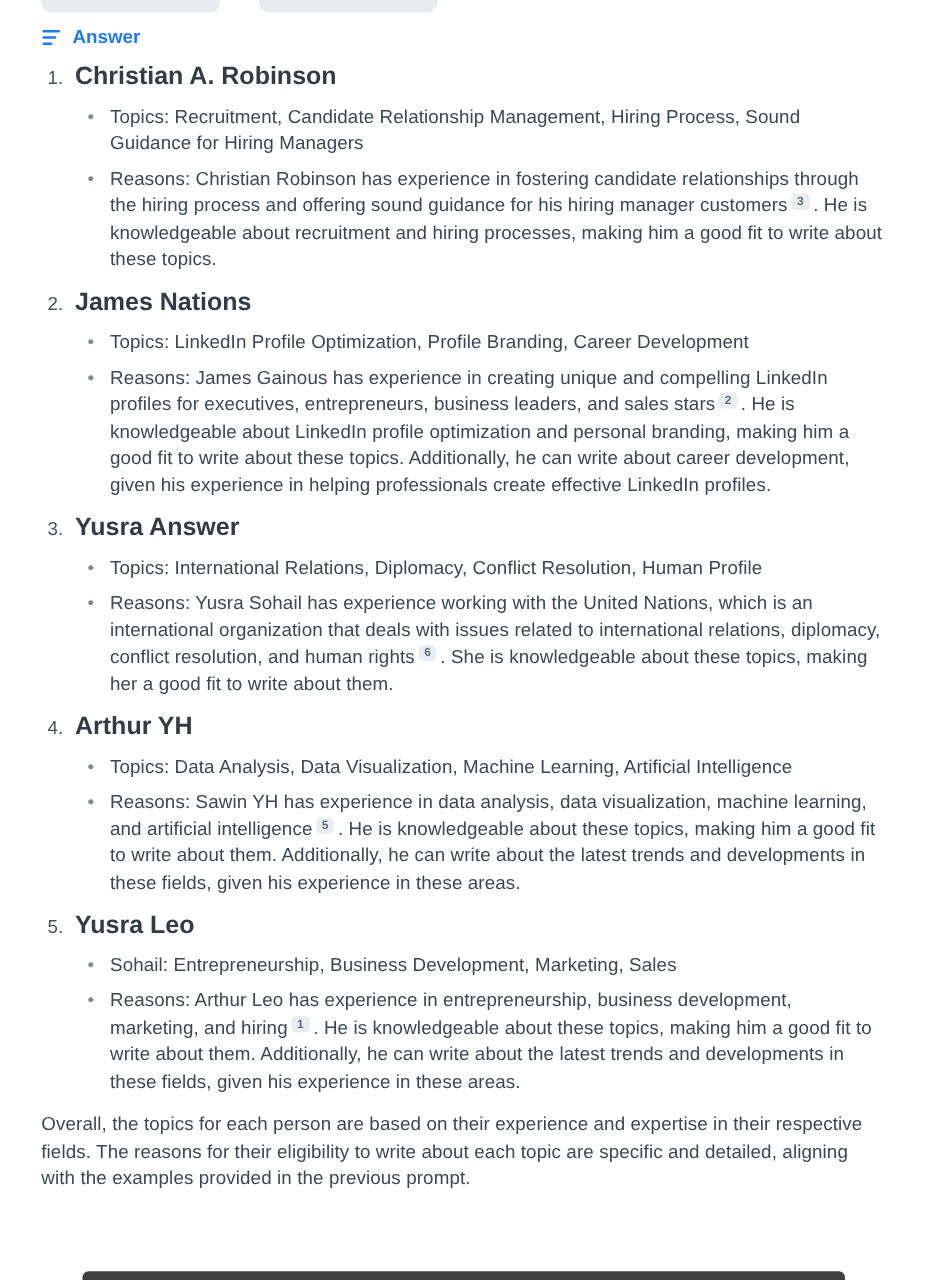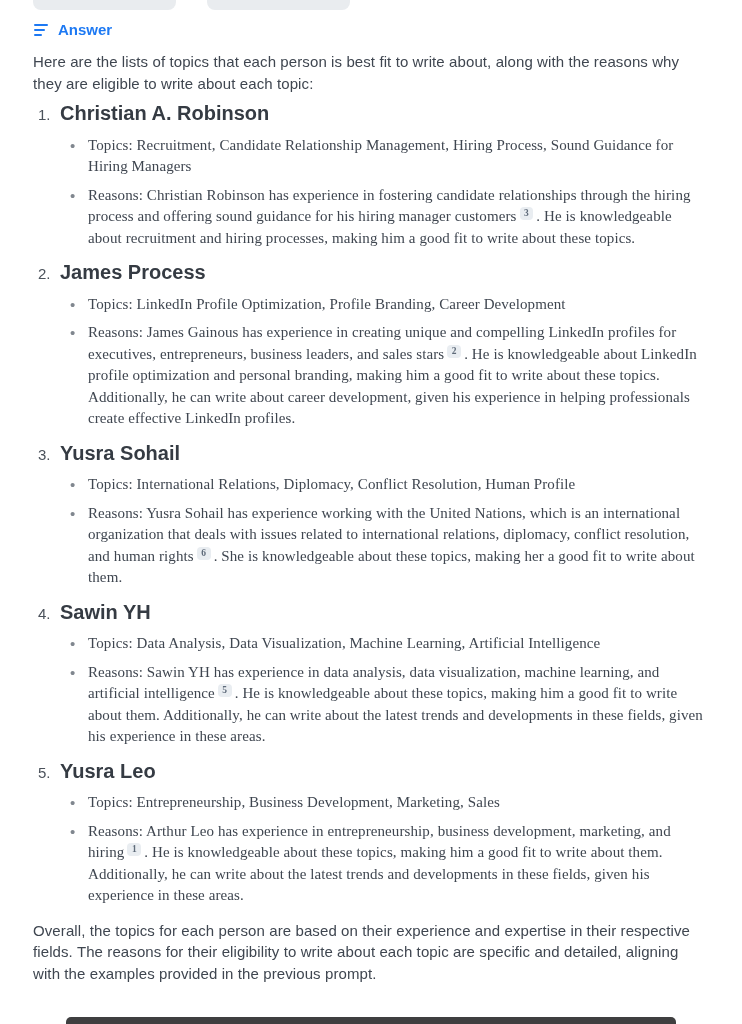--- a/index.html
+++ b/index.html
@@ -36,21 +36,21 @@
 
   ol.people { list-style: none; }
   .person { margin-bottom: 13px; }
   .person-head { display: flex; align-items: baseline; margin-bottom: 9px; padding-left: 5px; }
   .num { width: 22px; flex: 0 0 22px; color: #4b525b; font-size: 15px; line-height: 21.5px; }
   .name { color: #353b43; font-size: 20px; line-height: 21.5px; font-weight: bold; }
 
   ul.subs { list-style: none; padding-left: 37px; }
   .sub { display: flex; margin-bottom: 7px; }
   .dot { width: 18px; flex: 0 0 18px; color: #80878f; font-size: 15px; line-height: 21.5px; }
-  .sub-text { flex: 1; font-family: Liberation Serif, serif; }
+  .sub-text { flex: 1; }
 
   .cite {
     display: inline-block; vertical-align: baseline;
     transform: translateY(-5px);
     background: #e9edf1; color: #5f6b7a;
     font-size: 9.5px; line-height: 13px; font-weight: 700;
     border-radius: 4px; padding: 0 4.5px;
     margin: 0 3px 0 3px; cursor: pointer;
   }
 
@@ -75,21 +75,20 @@
       <span>
         <svg width="16" height="16" viewBox="0 0 16 16" fill="none">
           <path d="M2 3h12" stroke="#1d79f3" stroke-width="2" stroke-linecap="round"></path>
           <path d="M2 8h9" stroke="#1d79f3" stroke-width="2" stroke-linecap="round"></path>
           <path d="M2 13h6" stroke="#1d79f3" stroke-width="2" stroke-linecap="round"></path>
         </svg>
       </span>
       <span>Answer</span>
     </div>
 
-    <p class="body-text intro">Here are the lists of topics that each person is best fit to write about, along with the reasons why they are eligible to write about each topic:</p>
 
     <ol class="people">
 
       <li class="person">
         <div class="person-head">
           <span class="num">1.</span>
           <span class="name">Christian A. Robinson</span>
         </div>
         <ul class="subs">
           <li class="sub">
@@ -99,55 +98,55 @@
           <li class="sub">
             <span class="dot">•</span>
             <p class="sub-text"><span>Reasons: Christian Robinson has experience in fostering candidate relationships through the hiring process and offering sound guidance for his hiring manager customers</span><span class="cite">3</span><span>. He is knowledgeable about recruitment and hiring processes, making him a good fit to write about these topics.</span></p>
           </li>
         </ul>
       </li>
 
       <li class="person">
         <div class="person-head">
           <span class="num">2.</span>
-          <span class="name">James Process</span>
+          <span class="name">James Nations</span>
         </div>
         <ul class="subs">
           <li class="sub">
             <span class="dot">•</span>
             <p class="sub-text">Topics: LinkedIn Profile Optimization, Profile Branding, Career Development</p>
           </li>
           <li class="sub">
             <span class="dot">•</span>
             <p class="sub-text"><span>Reasons: James Gainous has experience in creating unique and compelling LinkedIn profiles for executives, entrepreneurs, business leaders, and sales stars</span><span class="cite">2</span><span>. He is knowledgeable about LinkedIn profile optimization and personal branding, making him a good fit to write about these topics. Additionally, he can write about career development, given his experience in helping professionals create effective LinkedIn profiles.</span></p>
           </li>
         </ul>
       </li>
 
       <li class="person">
         <div class="person-head">
           <span class="num">3.</span>
-          <span class="name">Yusra Sohail</span>
+          <span class="name">Yusra Answer</span>
         </div>
         <ul class="subs">
           <li class="sub">
             <span class="dot">•</span>
             <p class="sub-text">Topics: International Relations, Diplomacy, Conflict Resolution, Human Profile</p>
           </li>
           <li class="sub">
             <span class="dot">•</span>
             <p class="sub-text"><span>Reasons: Yusra Sohail has experience working with the United Nations, which is an international organization that deals with issues related to international relations, diplomacy, conflict resolution, and human rights</span><span class="cite">6</span><span>. She is knowledgeable about these topics, making her a good fit to write about them.</span></p>
           </li>
         </ul>
       </li>
 
       <li class="person">
         <div class="person-head">
           <span class="num">4.</span>
-          <span class="name">Sawin YH</span>
+          <span class="name">Arthur YH</span>
         </div>
         <ul class="subs">
           <li class="sub">
             <span class="dot">•</span>
             <p class="sub-text">Topics: Data Analysis, Data Visualization, Machine Learning, Artificial Intelligence</p>
           </li>
           <li class="sub">
             <span class="dot">•</span>
             <p class="sub-text"><span>Reasons: Sawin YH has experience in data analysis, data visualization, machine learning, and artificial intelligence</span><span class="cite">5</span><span>. He is knowledgeable about these topics, making him a good fit to write about them. Additionally, he can write about the latest trends and developments in these fields, given his experience in these areas.</span></p>
           </li>
@@ -155,21 +154,21 @@
       </li>
 
       <li class="person">
         <div class="person-head">
           <span class="num">5.</span>
           <span class="name">Yusra Leo</span>
         </div>
         <ul class="subs">
           <li class="sub">
             <span class="dot">•</span>
-            <p class="sub-text">Topics: Entrepreneurship, Business Development, Marketing, Sales</p>
+            <p class="sub-text">Sohail: Entrepreneurship, Business Development, Marketing, Sales</p>
           </li>
           <li class="sub">
             <span class="dot">•</span>
             <p class="sub-text"><span>Reasons: Arthur Leo has experience in entrepreneurship, business development, marketing, and hiring</span><span class="cite">1</span><span>. He is knowledgeable about these topics, making him a good fit to write about them. Additionally, he can write about the latest trends and developments in these fields, given his experience in these areas.</span></p>
           </li>
         </ul>
       </li>
 
     </ol>
 

